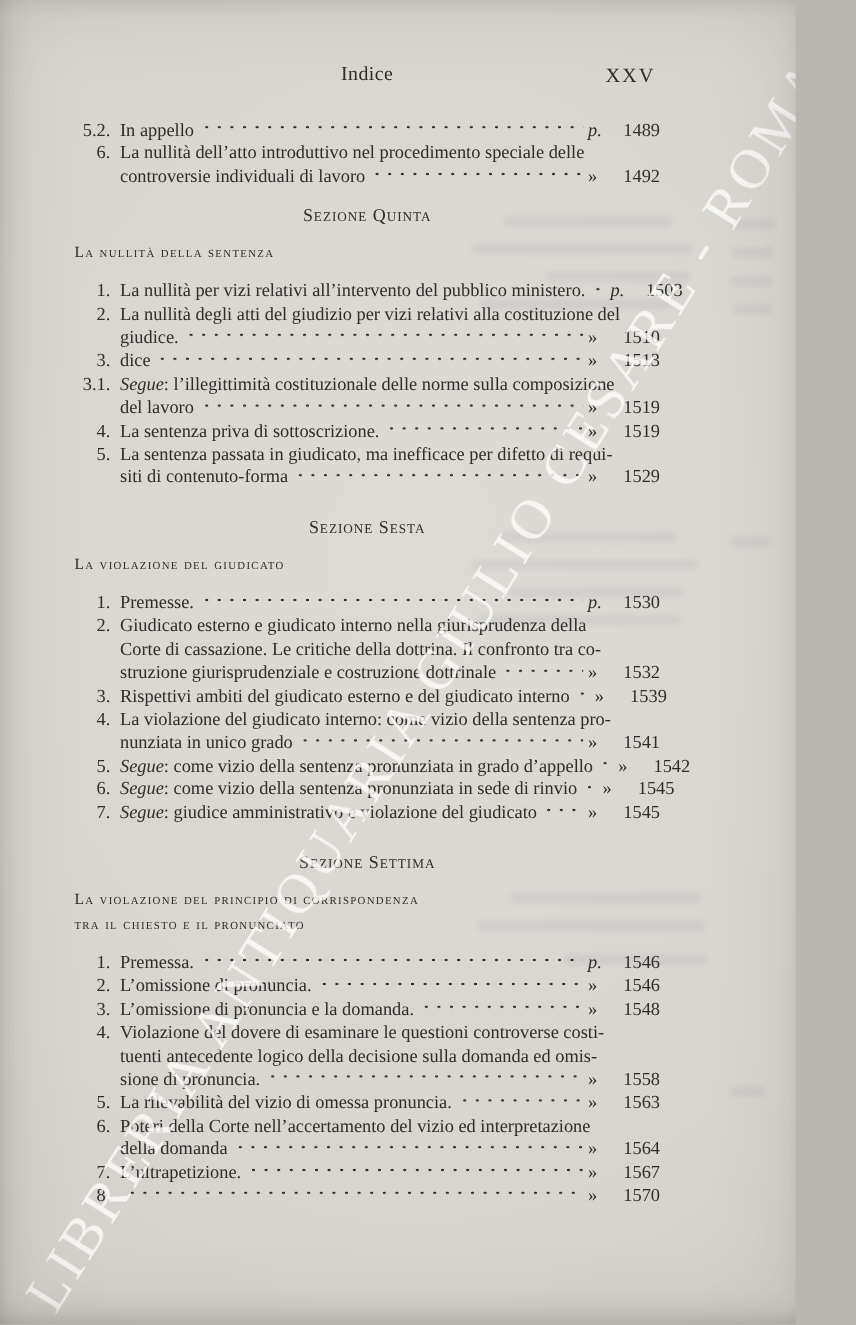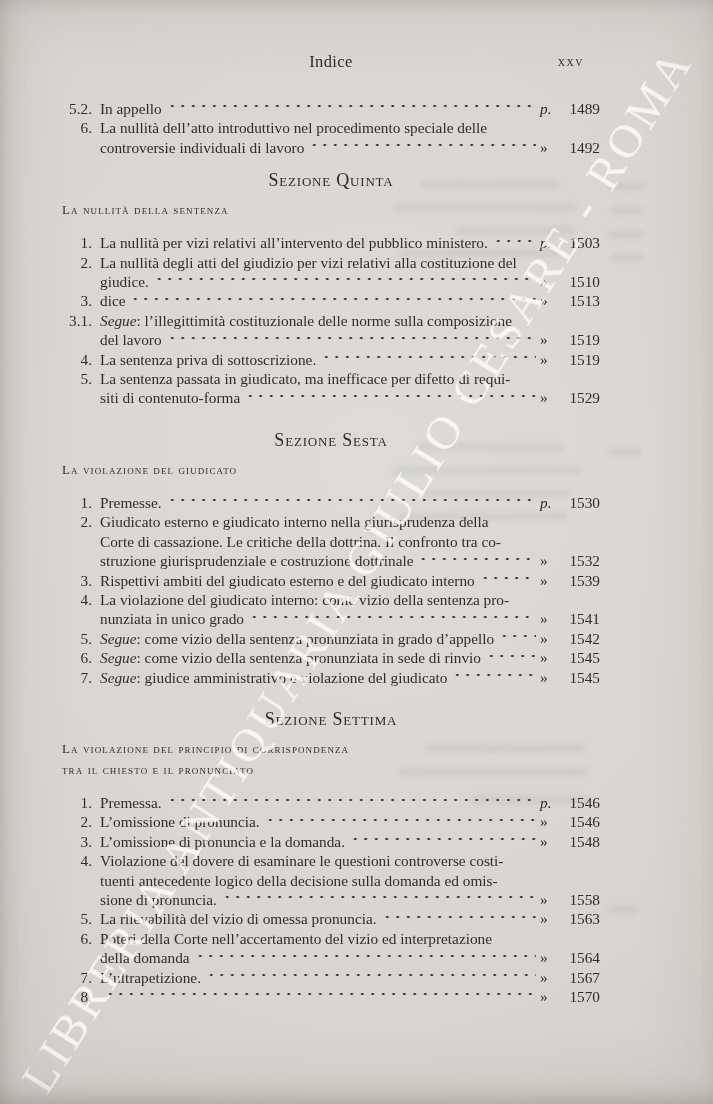--- a/index.html
+++ b/index.html
@@ -1,42 +1,42 @@
 <!DOCTYPE html>
 <html><head>
 <meta charset="utf-8">
 <style>
   html,body{margin:0;padding:0;background:#b9b6b1;}
   .page{
     position:relative;
-    width:713px;height:1104px;
+    width:663px;height:1104px;
     margin:0;
     background:
       radial-gradient(ellipse 120% 90% at 52% 42%, #dedbd6 0%, #d8d5d0 55%, #cfccc7 88%, #c6c3be 100%);
     font-family:"Liberation Serif","DejaVu Serif",serif;
     color:var(--ink,#2f2d29);
     overflow:hidden;
     box-sizing:border-box;
     padding:50px 113px 0 62px;
   }
   .page::after{
     content:"";position:absolute;inset:0;pointer-events:none;z-index:6;
     box-shadow:
       inset 0 0 70px rgba(96,90,78,.16),
       inset 14px 0 26px -14px rgba(96,90,78,.22),
       inset 0 -16px 22px -12px rgba(96,90,78,.28),
       inset 0 10px 18px -12px rgba(96,90,78,.18);
   }
   .hdr{position:relative;height:24px;line-height:24px;margin-bottom:25px;}
   .hdr .title{position:absolute;left:0;right:0;text-align:center;font-size:16.5px;letter-spacing:.4px;}
-  .hdr .folio{position:absolute;right:16px;top:1px;font-size:10px;letter-spacing:1.5px;}
+  .hdr .folio{position:absolute;right:4px;top:1px;font-size:17px;letter-spacing:1.5px;}
   .toc{position:relative;z-index:2;}
   .sec-h{
     text-align:center;font-variant:small-caps;font-variant-caps:small-caps;
-    font-size:18px;letter-spacing:.8px;line-height:21px;margin:22px 0 0 0;font-weight:400;
+    font-size:15px;letter-spacing:.8px;line-height:21px;margin:22px 0 0 0;font-weight:400;
   }
   .sec-h.first{margin-top:13px;}
   .sec-sub{
     text-align:left;font-variant:small-caps;font-variant-caps:small-caps;
     font-size:13px;letter-spacing:1.1px;line-height:20px;margin:9px 0 0 0;font-weight:400;
   }
   .sec-sub + .sec-sub{margin-top:1px;}
   .entry-group{margin-top:13px;}
   .entry{display:grid;grid-template-columns:30px 1fr;column-gap:8px;}
   .num{text-align:right;font-size:15.3px;line-height:19.4px;white-space:nowrap;}

